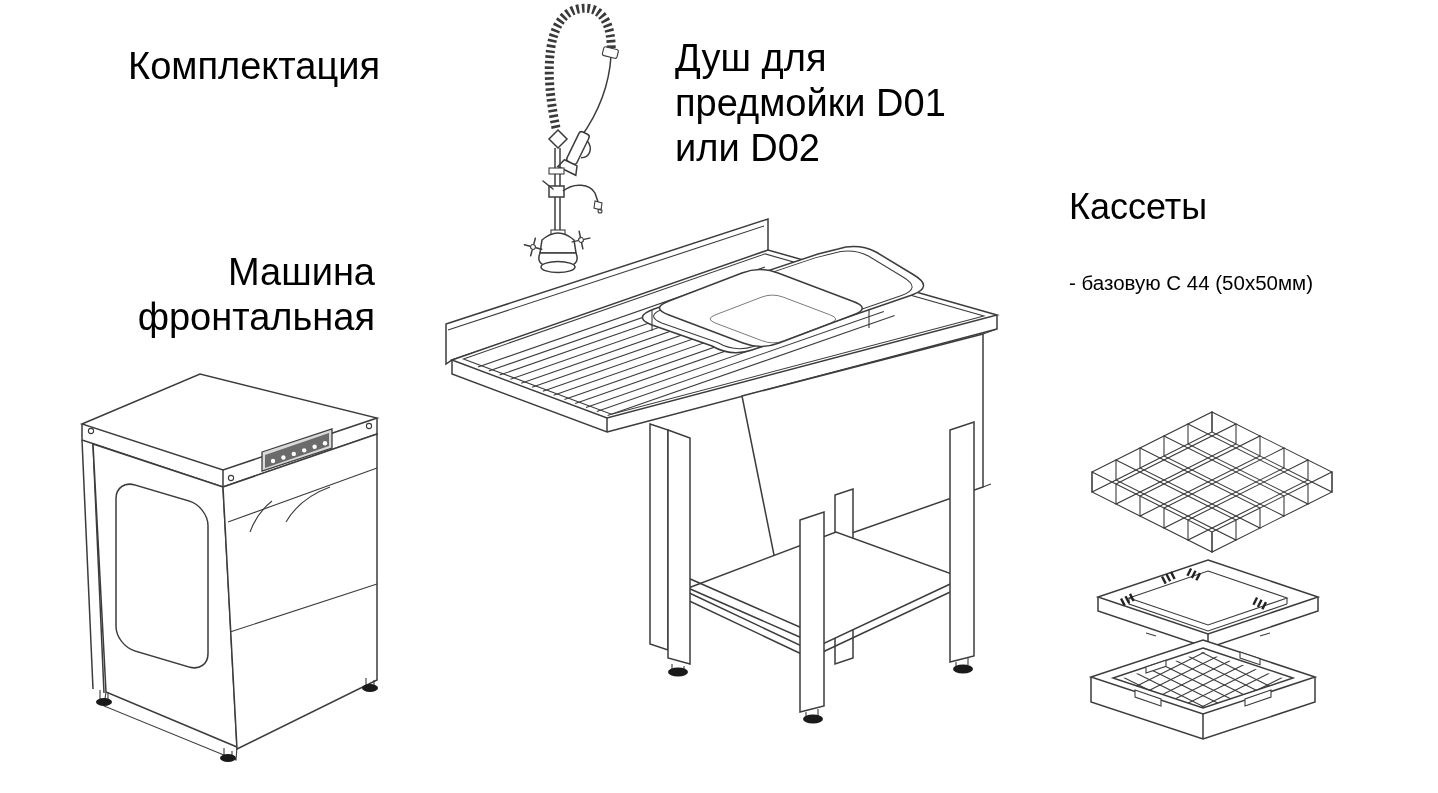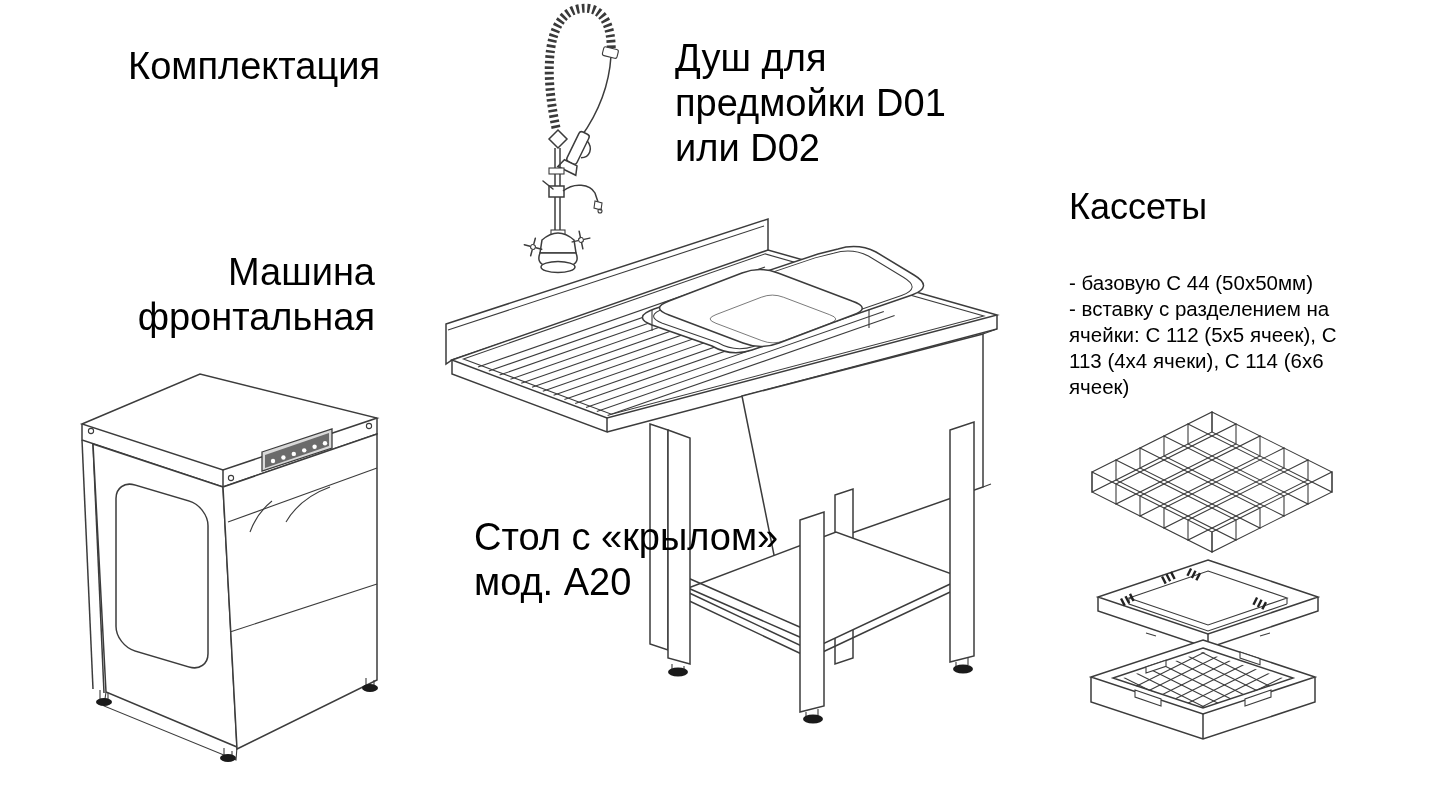--- a/index.html
+++ b/index.html
@@ -238,19 +238,17 @@
         <path class="wh thin" d="M1271 690 l-26 9 l0 7 l26 -9 Z"></path>
         <path class="wh thin" d="M1146 667 l20 -6.7 l0 6 l-20 6.7 Z"></path>
         <path class="wh thin" d="M1240 652 l20 6.7 l0 6 l-20 -6.7 Z"></path>
       </g>
     </g>
   </svg>
 
   <div class="lbl lbl-big title">Комплектация</div>
   <div class="lbl lbl-big shower-label">Душ для предмойки D01 или D02</div>
   <div class="lbl lbl-big machine-label">Машина фронтальная</div>
-  <div class="lbl lbl-big table-label">Стол с «крылом» мод. А20</div>
   <div class="lbl cassettes-heading">Кассеты</div>
   <div class="lbl cassettes-list">
     <div>- базовую С 44 (50х50мм)</div>
-    <div>- вставку с разделением на ячейки: С 112 (5х5 ячеек), С 113 (4х4 ячеки), С 114 (6х6 ячеек)</div>
   </div>
 </div>
 
 </body></html>

